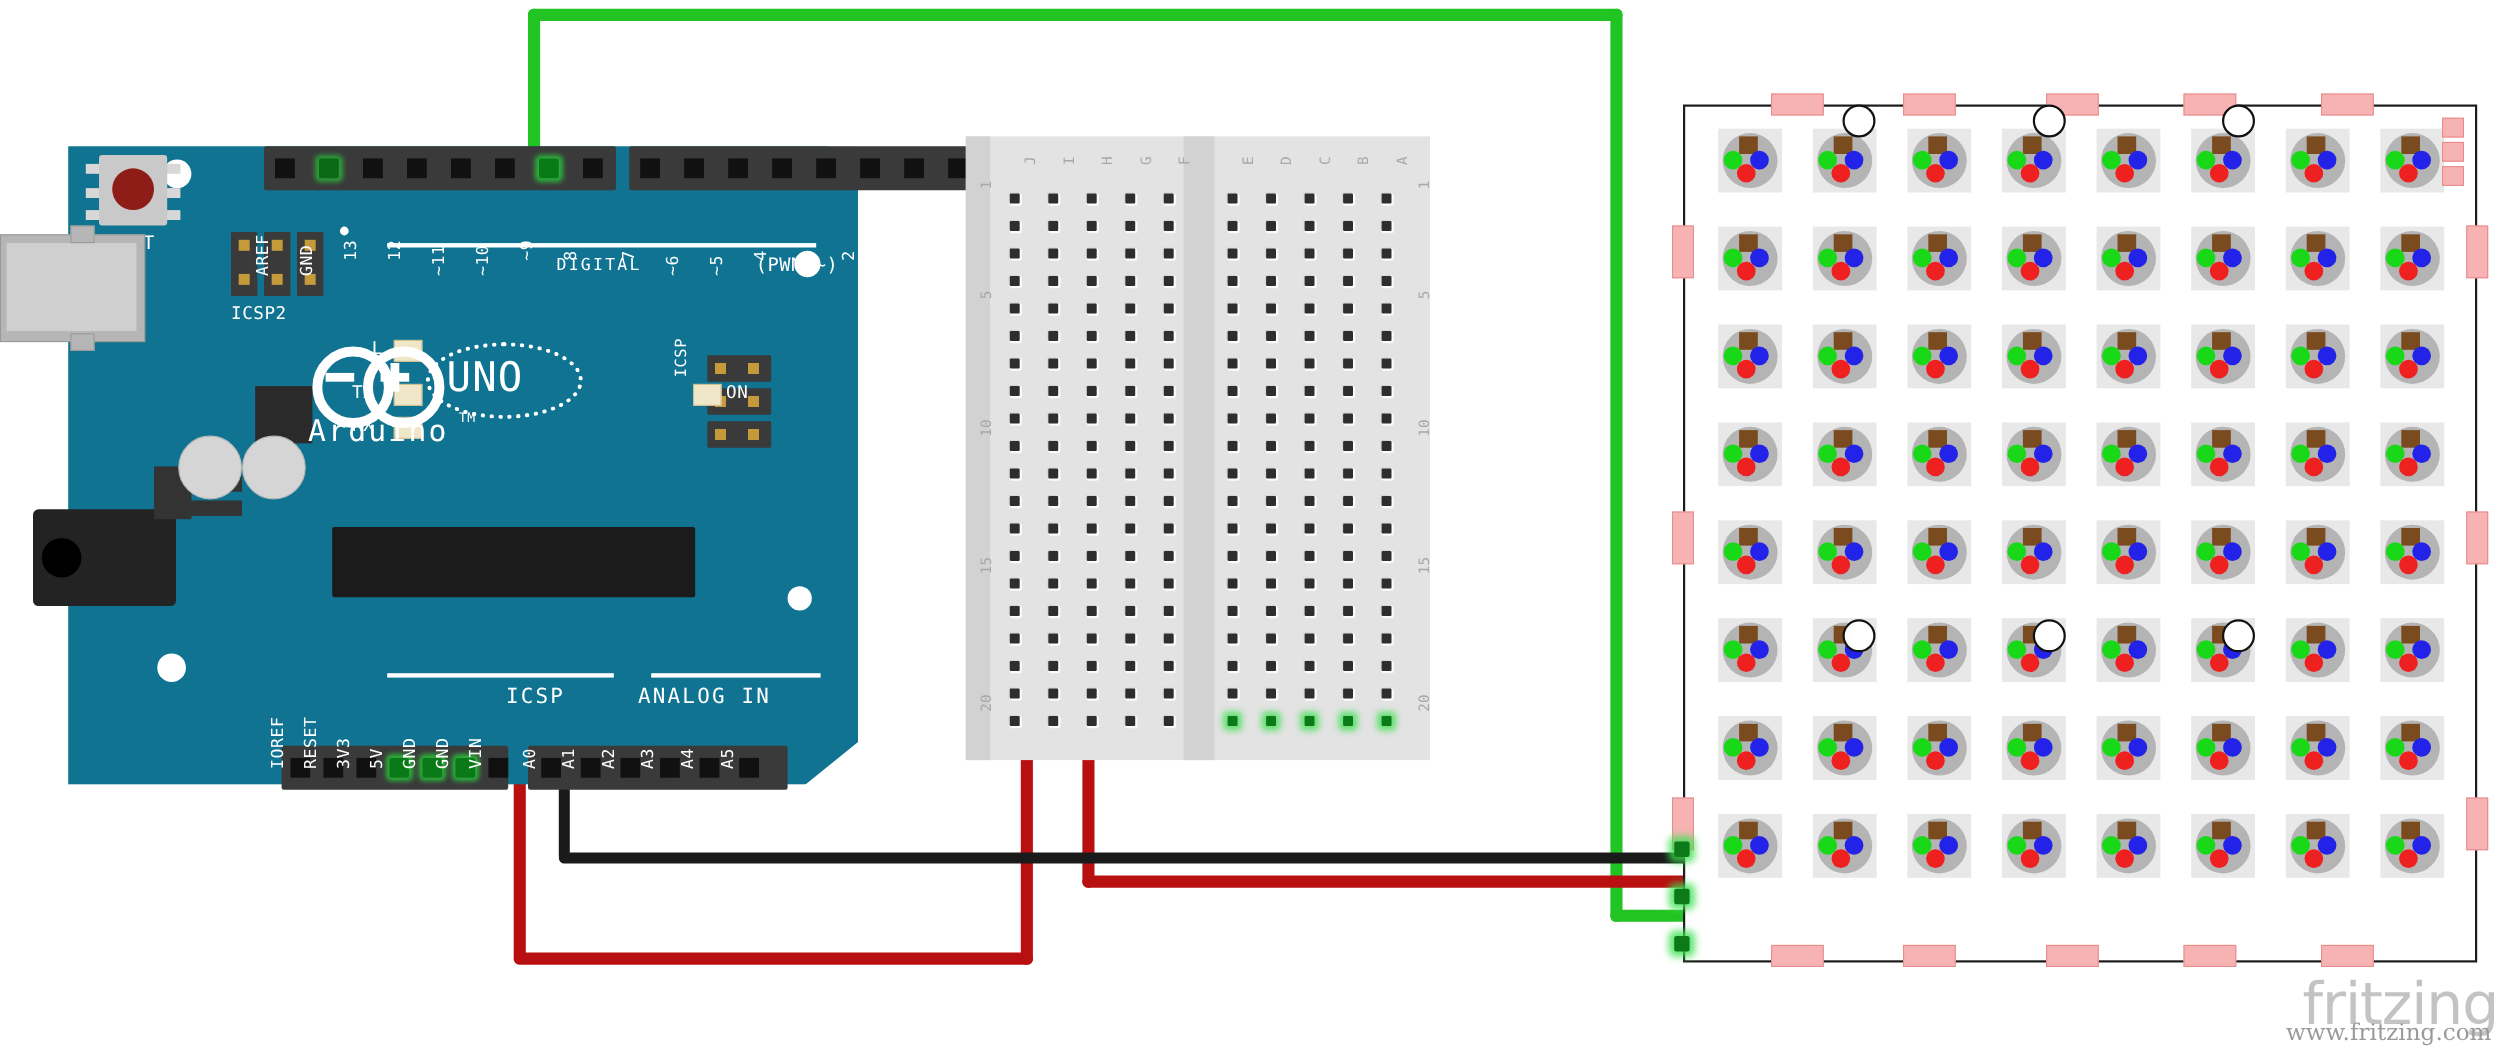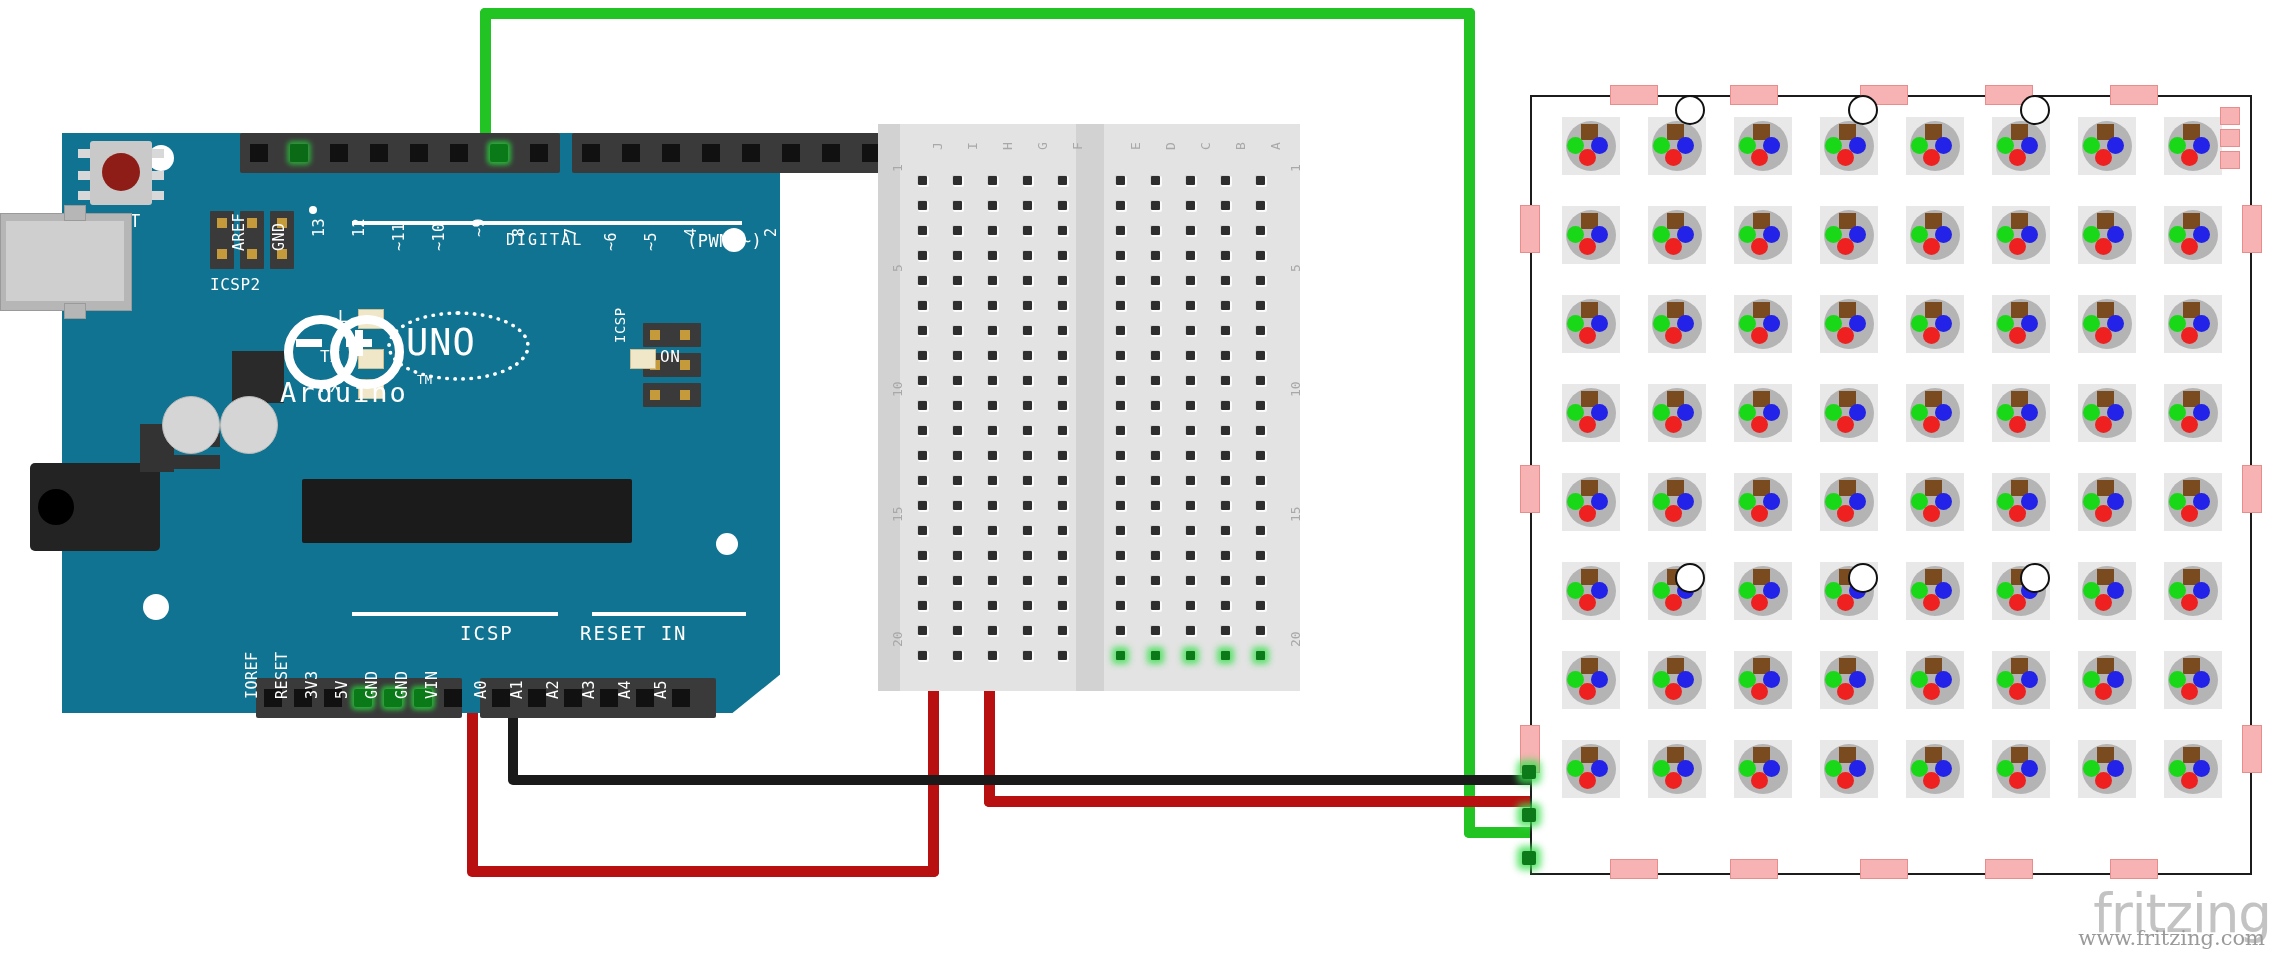--- a/index.html
+++ b/index.html
@@ -186,21 +186,21 @@
     <div class="hdr" style="left:178px;top:0px;width:320px;height:40px;"></div>
     <div class="hdr" style="left:510px;top:0px;width:318px;height:40px;"></div>
 
     <div class="wline" style="left:290px;top:88px;width:390px;height:4px;"></div>
     <div class="ard-label" style="left:444px;top:98px;font-size:15px;letter-spacing:2px;">DIGITAL</div>
     <div class="ard-label" style="left:625px;top:98px;font-size:17px;">(PWM=~)</div>
 
     <div class="wline" style="left:290px;top:479px;width:206px;height:4px;"></div>
     <div class="ard-label" style="left:398px;top:489px;font-size:19px;letter-spacing:2px;">ICSP</div>
     <div class="wline" style="left:530px;top:479px;width:154px;height:4px;"></div>
-    <div class="ard-label" style="left:518px;top:489px;font-size:19px;letter-spacing:2px;">RESET IN</div>
+    <div class="ard-label" style="left:518px;top:489px;font-size:19px;letter-spacing:2px;">ANALOG IN</div>
 
     <div class="hdr" style="left:194px;top:545px;width:206px;height:40px;"></div>
     <div class="hdr" style="left:418px;top:545px;width:236px;height:40px;"></div>
 
     <div class="ard-label" style="left:758px;top:104px;font-size:15px;">▲</div>
     <div class="ard-label" style="left:798px;top:104px;font-size:15px;">▼</div>
   <div class="pin" style="left: 188px; top: 11px; width: 18px; height: 18px;"></div>
       <div class="ard-label lbl-rot" style="left: 186px; top: 100px; font-size: 15px;">AREF</div>
       <div class="pin" style="left: 228px; top: 11px; width: 18px; height: 18px;"></div>
       <div class="pin-lit" style="left: 228px; top: 11px; width: 18px; height: 18px; opacity: 0.85;"></div>

